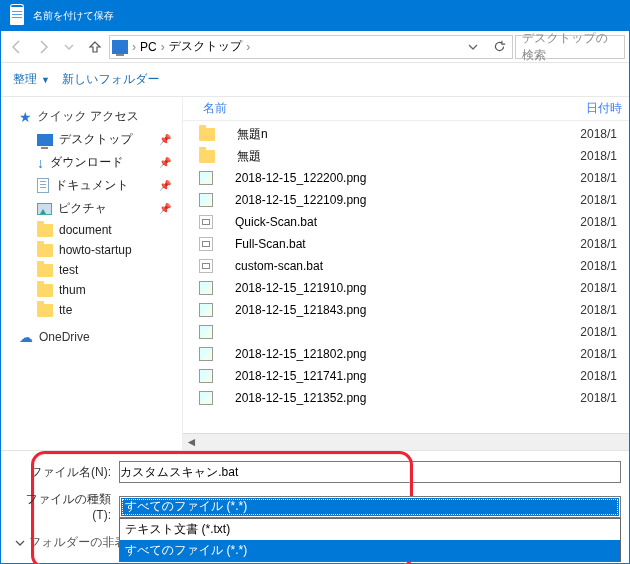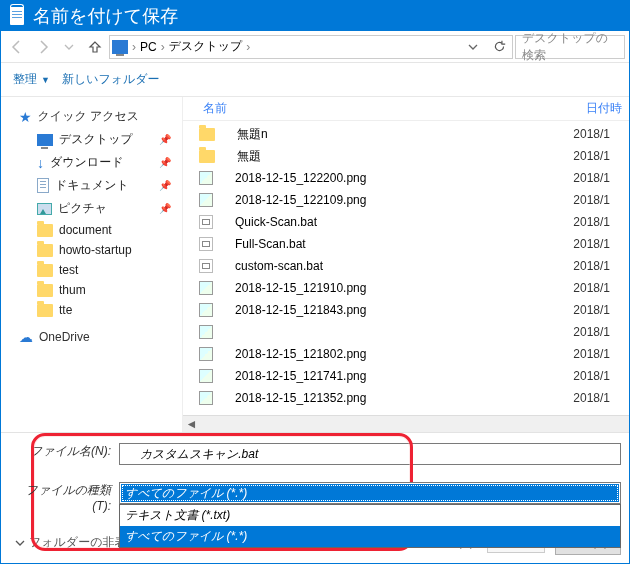--- a/index.html
+++ b/index.html
@@ -4,21 +4,21 @@
 <style>
   * { box-sizing: border-box; margin: 0; padding: 0; font-family: "Yu Gothic UI", "Meiryo", "Segoe UI", sans-serif; font-size: 12px; }
   body { background: #fff; width: 630px; height: 564px; overflow: hidden; position: relative; }
   .window { border: 1px solid #0078d7; width: 630px; height: 564px; display:flex; flex-direction:column; background:#fff; }
   .titlebar { background: #0078d7; color: #fff; height: 30px; display: flex; align-items: center; padding: 0 8px; }
   .title-icon { width: 16px; height: 18px; margin-right: 8px; position:relative; }
   .title-icon .pad { width:14px; height:18px; background:#fff; border-radius:1px; position:absolute; bottom:0; left:1px;}
   .title-icon .ring { width:14px; height:6px; border:1px solid #fff; border-bottom:none; border-radius:3px 3px 0 0; position:absolute; top:-3px; left:1px;}
   .title-icon .lines { position:absolute; top:4px; left:3px; right:3px;}
   .title-icon .lines div{ height:1px; background:#5aa0e0; margin-bottom:2px;}
-  .titlebar-text { font-size: 18px; }
+  .titlebar-text { font-size: 10px; }
 
   .navbar { height: 32px; border-bottom: 1px solid #e5e5e5; display:flex; align-items:center; padding: 0 4px; gap:2px;}
   .nav-arrow { width:24px; height:24px; display:flex; align-items:center; justify-content:center; color:#9a9a9a;}
   .nav-up { color:#555;}
   .addr { flex:1; height:24px; border:1px solid #ccc; display:flex; align-items:center; padding:0 2px; gap:4px;}
   .addr-pc { width:16px; height:14px; background:linear-gradient(#2a7ad4,#2a7ad4); border:1px solid #2a7ad4; position:relative;}
   .addr-pc:after { content:""; position:absolute; bottom:-3px; left:3px; width:8px; height:2px; background:#888;}
   .addr-sep { color:#888;}
   .addr-refresh { width:22px; display:flex; align-items:center; justify-content:center; color:#555;}
   .search { width:110px; height:24px; border:1px solid #ccc; padding:0 6px; color:#888; display:flex; align-items:center;}
@@ -44,32 +44,32 @@
   .docico:before{content:"";position:absolute;top:2px;left:2px;right:2px;height:1px;background:#8aa9c9;box-shadow:0 3px 0 #8aa9c9,0 6px 0 #8aa9c9;}
   .picico { width:15px; height:12px; border:1px solid #4aa; background:#cde; display:inline-block; position:relative;}
   .picico:before{content:"";position:absolute;bottom:0;left:2px;width:0;height:0;border-left:3px solid transparent;border-right:3px solid transparent;border-bottom:5px solid #399;}
 
   .filearea { flex:1; display:flex; flex-direction:column; min-width:0;}
   .columns { display:flex; border-bottom:1px solid #eee; height:24px; align-items:center; color:#3b82f6;}
   .col-name { flex:1; padding-left:20px;}
   .col-date { width:50px; text-align:center;}
   .filelist { flex:1; overflow:hidden; padding-top:2px;}
   .row { display:flex; align-items:center; height:22px; padding-left:16px; gap:22px;}
-  .row .date { margin-left:auto; padding-right:19px; color:#333;}
+  .row .date { margin-left:auto; padding-right:12px; color:#333;}
   .pngico { width:14px; height:14px; border:1px solid #999; background:linear-gradient(135deg,#dff 0 50%,#efe 50% 100%); display:inline-block;}
   .batico { width:14px; height:14px; border:1px solid #bbb; background:#fff; display:inline-block; position:relative;}
   .batico:before{content:"";position:absolute;top:3px;left:2px;width:6px;height:4px;border:1px solid #888;}
   .hscroll { height:17px; background:#f0f0f0; border-top:1px solid #ddd; display:flex; align-items:center;}
   .hscroll .btn{ width:17px; height:15px; background:#f0f0f0; display:flex; align-items:center; justify-content:center; color:#666;}
   .hscroll .track{ flex:1; height:15px; background:#f0f0f0;}
 
   .bottom { border-top:1px solid #e3e3e3; padding:10px 8px 8px 8px; position:relative;}
-  .formrow { display:flex; align-items:flex-start; margin-bottom:17px;font-style:italic;}
+  .formrow { display:flex; align-items:center; margin-bottom:8px;}
   .formlabel { width:110px; text-align:right; padding-right:8px; color:#333;}
-  .txtbox { flex:1; height:22px; border:1px solid #7a7a7a; padding:0 20px; background:#fff; display:flex; align-items:center;}
+  .txtbox { flex:1; height:22px; border:1px solid #7a7a7a; padding:0 0; background:#fff; display:flex; align-items:center;}
   .combo { flex:1; height:22px; border:1px solid #7a7a7a; background:#fff; position:relative;}
   .combo-sel { position:absolute; inset:1px; background:#0078d7; color:#fff; display:flex; align-items:center; padding:0 4px;}
   .combo-sel.focus { outline:1px dotted #fff; outline-offset:-2px;}
   .dropdown { position:absolute; left:-1px; right:-1px; top:21px; border:1px solid #666; background:#fff; z-index:10;}
   .dd-item { padding:2px 5px;}
   .dd-item.hover { background:#0078d7; color:#fff;}
   .cursor { position:absolute; width:16px; height:20px; pointer-events:none;}
   .lastrow { display:flex; align-items:center; gap:10px; margin-top:6px;}
   .expander { color:#555; display:flex; align-items:center; gap:4px; padding:2px 6px;}
   .enc-lbl { color:#8a8a8a; margin-left:auto;}

